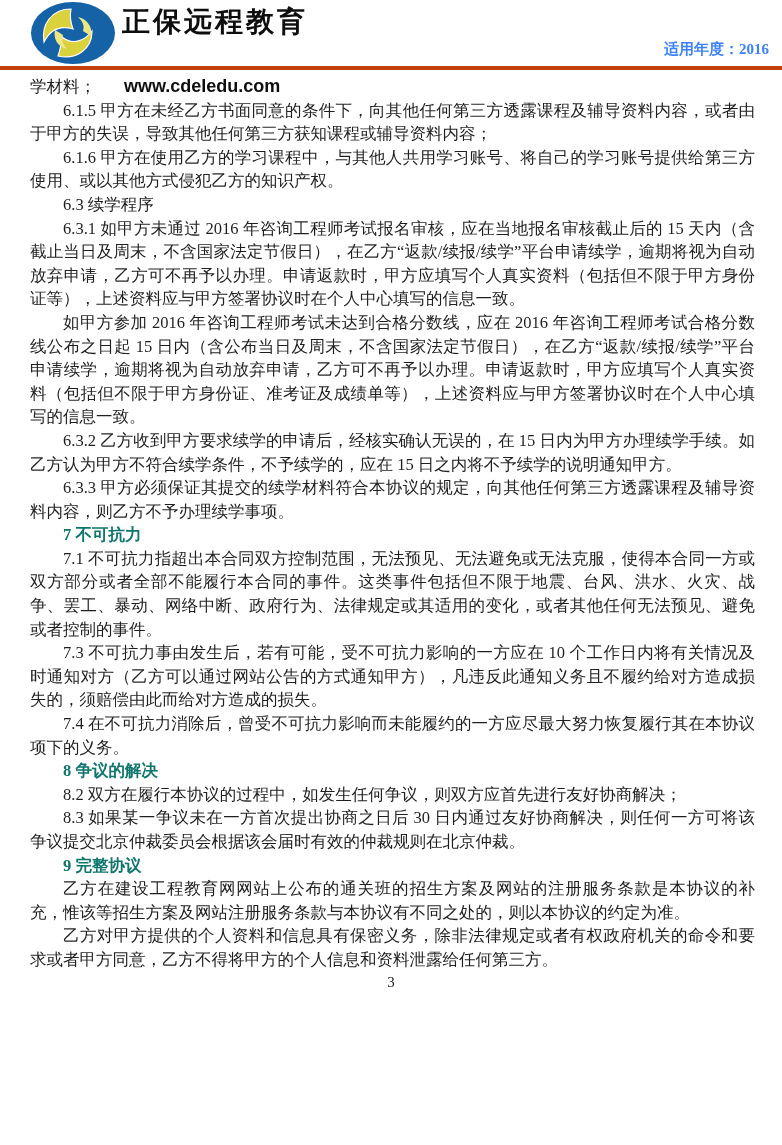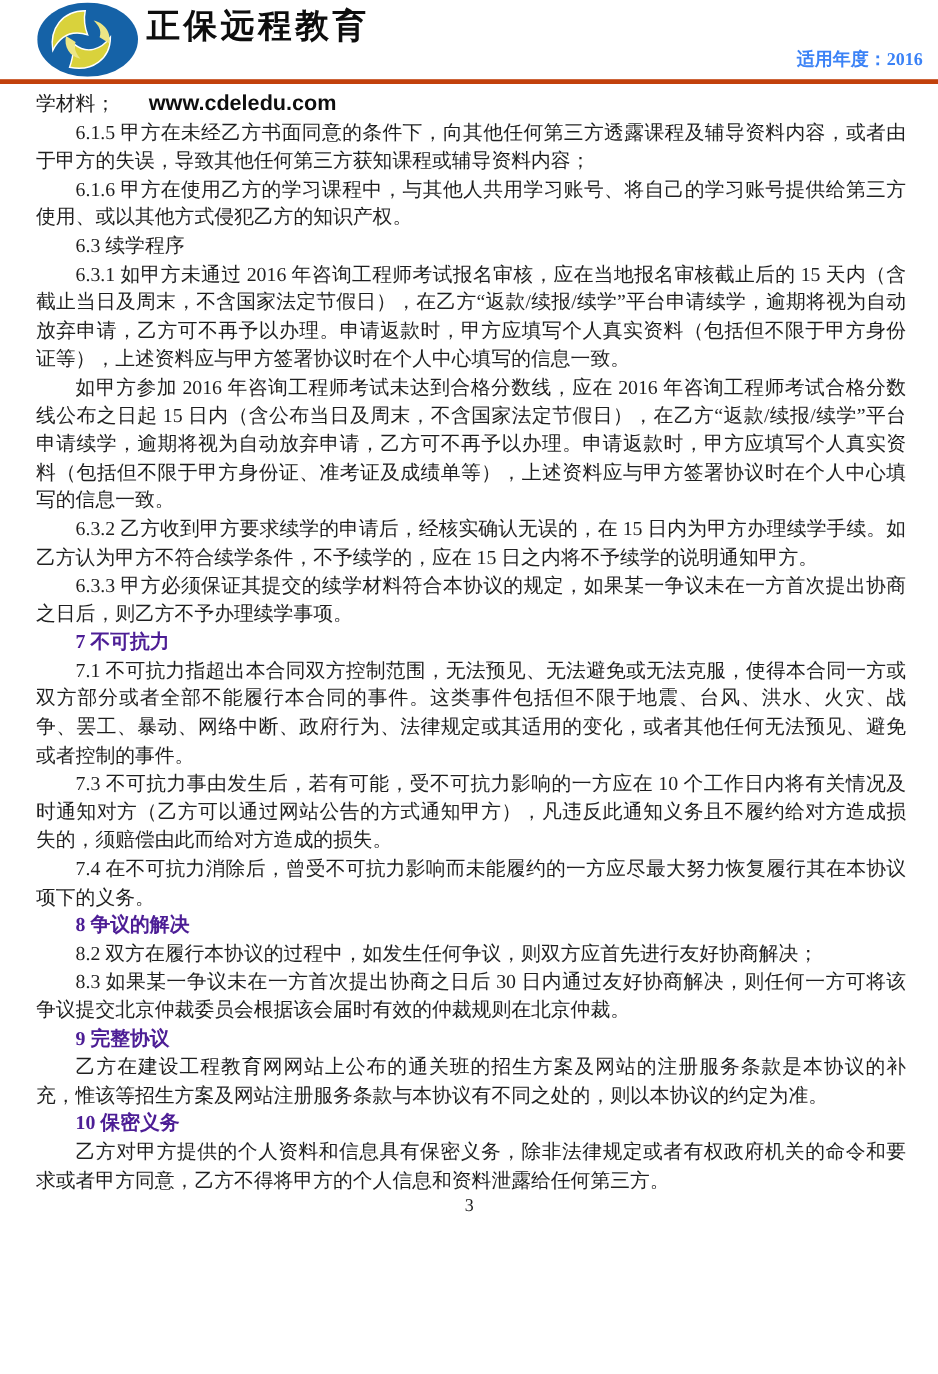--- a/index.html
+++ b/index.html
@@ -44,21 +44,21 @@
     line-height:23.6px;
     text-align:justify;
     color:#1f1f1f;
   }
   .doc-body p, .doc-body h2 { margin:0; padding:0; }
   .block-plain { text-indent:0; }
   .block-para  { text-indent:2em; }
   .block-heading {
     font-size:16.5px; line-height:23.6px;
     font-weight:bold; text-indent:2em;
-    margin-top:15px; color:#4c1d95;
+    margin-top:15px; color:#0f766e;
   }
   
   .footer {
     text-align:center;
     font-size:15px;
     margin-top:2px;
     color:#222222;
   }
 </style>
 </head>
@@ -80,31 +80,30 @@
   </div>
 
   <div class="doc-body">
       <p class="block-plain">学材料；</p>
       <p class="block-para">6.1.5 甲方在未经乙方书面同意的条件下，向其他任何第三方透露课程及辅导资料内容，或者由于甲方的失误，导致其他任何第三方获知课程或辅导资料内容；</p>
       <p class="block-para">6.1.6 甲方在使用乙方的学习课程中，与其他人共用学习账号、将自己的学习账号提供给第三方使用、或以其他方式侵犯乙方的知识产权。</p>
       <p class="block-para">6.3 续学程序</p>
       <p class="block-para">6.3.1 如甲方未通过 2016 年咨询工程师考试报名审核，应在当地报名审核截止后的 15 天内（含截止当日及周末，不含国家法定节假日），在乙方“返款/续报/续学”平台申请续学，逾期将视为自动放弃申请，乙方可不再予以办理。申请返款时，甲方应填写个人真实资料（包括但不限于甲方身份证等），上述资料应与甲方签署协议时在个人中心填写的信息一致。</p>
       <p class="block-para">如甲方参加 2016 年咨询工程师考试未达到合格分数线，应在 2016 年咨询工程师考试合格分数线公布之日起 15 日内（含公布当日及周末，不含国家法定节假日），在乙方“返款/续报/续学”平台申请续学，逾期将视为自动放弃申请，乙方可不再予以办理。申请返款时，甲方应填写个人真实资料（包括但不限于甲方身份证、准考证及成绩单等），上述资料应与甲方签署协议时在个人中心填写的信息一致。</p>
       <p class="block-para">6.3.2 乙方收到甲方要求续学的申请后，经核实确认无误的，在 15 日内为甲方办理续学手续。如乙方认为甲方不符合续学条件，不予续学的，应在 15 日之内将不予续学的说明通知甲方。</p>
-      <p class="block-para">6.3.3 甲方必须保证其提交的续学材料符合本协议的规定，如果某一争议未在一方首次提出协商之日后，则乙方不予办理续学事项。</p>
+      <p class="block-para">6.3.3 甲方必须保证其提交的续学材料符合本协议的规定，向其他任何第三方透露课程及辅导资料内容，则乙方不予办理续学事项。</p>
       <h2 class="block-heading">7 不可抗力</h2>
       <p class="block-para">7.1 不可抗力指超出本合同双方控制范围，无法预见、无法避免或无法克服，使得本合同一方或双方部分或者全部不能履行本合同的事件。这类事件包括但不限于地震、台风、洪水、火灾、战争、罢工、暴动、网络中断、政府行为、法律规定或其适用的变化，或者其他任何无法预见、避免或者控制的事件。</p>
       <p class="block-para">7.3 不可抗力事由发生后，若有可能，受不可抗力影响的一方应在 10 个工作日内将有关情况及时通知对方（乙方可以通过网站公告的方式通知甲方），凡违反此通知义务且不履约给对方造成损失的，须赔偿由此而给对方造成的损失。</p>
       <p class="block-para">7.4 在不可抗力消除后，曾受不可抗力影响而未能履约的一方应尽最大努力恢复履行其在本协议项下的义务。</p>
       <h2 class="block-heading">8 争议的解决</h2>
       <p class="block-para">8.2 双方在履行本协议的过程中，如发生任何争议，则双方应首先进行友好协商解决；</p>
       <p class="block-para">8.3 如果某一争议未在一方首次提出协商之日后 30 日内通过友好协商解决，则任何一方可将该争议提交北京仲裁委员会根据该会届时有效的仲裁规则在北京仲裁。</p>
       <h2 class="block-heading">9 完整协议</h2>
       <p class="block-para">乙方在建设工程教育网网站上公布的通关班的招生方案及网站的注册服务条款是本协议的补充，惟该等招生方案及网站注册服务条款与本协议有不同之处的，则以本协议的约定为准。</p>
-      <h2 class="block-heading">10 保密义务</h2>
       <p class="block-para">乙方对甲方提供的个人资料和信息具有保密义务，除非法律规定或者有权政府机关的命令和要求或者甲方同意，乙方不得将甲方的个人信息和资料泄露给任何第三方。</p>
     </div>
 
   <div class="footer">
     <span>3</span>
   </div>
 
 </div>
 
 </body></html>

